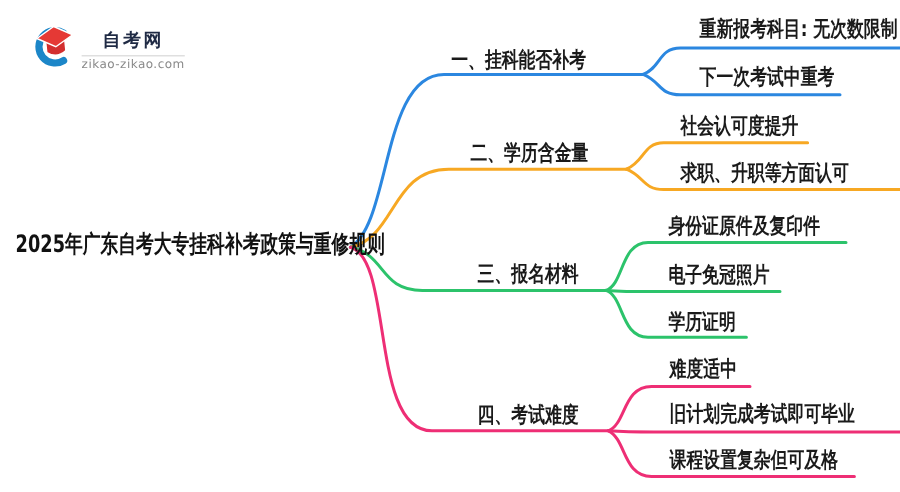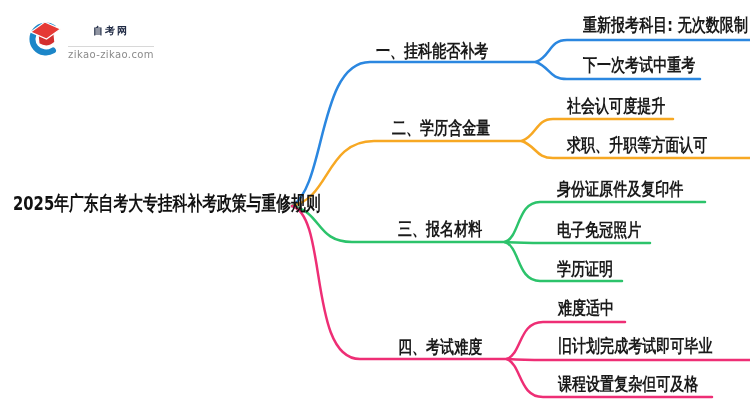--- a/index.html
+++ b/index.html
@@ -16,25 +16,25 @@
   }
   .central{
     font-size:20px;font-weight:700;color:#111111;
     transform:scaleX(0.74);transform-origin:0 50%;
   }
   
   .logo{position:absolute;left:26px;top:18px;width:130px;height:46px;}
   .logo-icon{position:absolute;left:0;top:0;width:40px;height:42px;}
   .logo-name{
     position:absolute;left:46px;top:6px;width:78px;text-align:center;
-    font-size:10px;font-weight:bold;color:#1f2a44;letter-spacing:2px;
+    font-size:15px;font-weight:bold;color:#1f2a44;letter-spacing:2px;
   }
   .logo-rule{position:absolute;left:42px;top:28px;width:86px;height:1px;background:#d8d8d8;}
   .logo-url{
-    position:absolute;left:42px;top:31px;width:86px;text-align:right;
+    position:absolute;left:42px;top:31px;width:86px;text-align:left;
     font-size:10px;color:#8a8a8a;letter-spacing:0.4px;
   }
 </style>
 </head>
 <body>
 
 <div id="canvas">
 
   <svg id="wires" viewBox="0 0 750 410">
     <g stroke="#2b87e0" stroke-width="2.5" fill="none" stroke-linecap="round">

